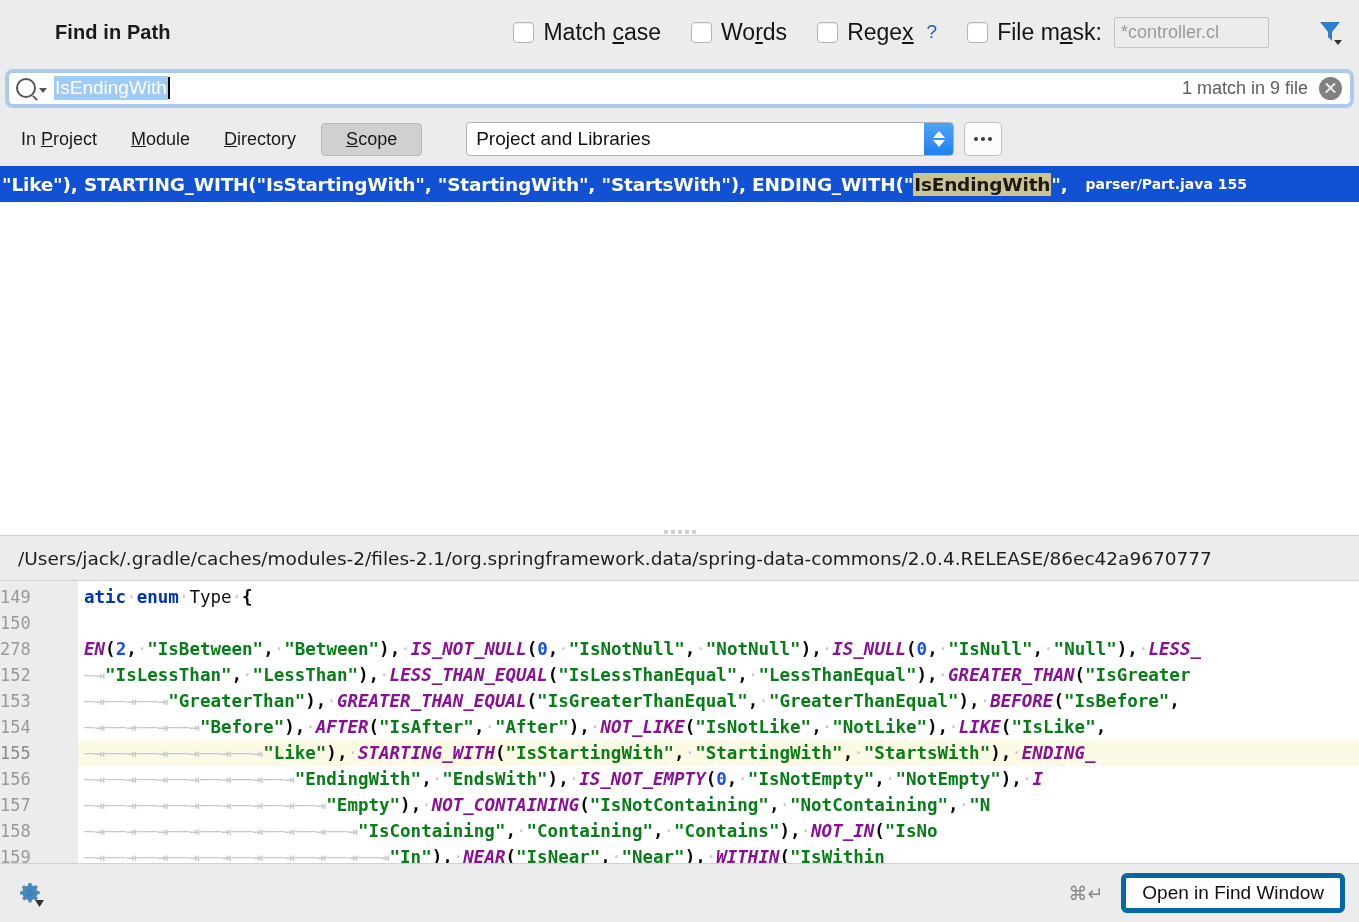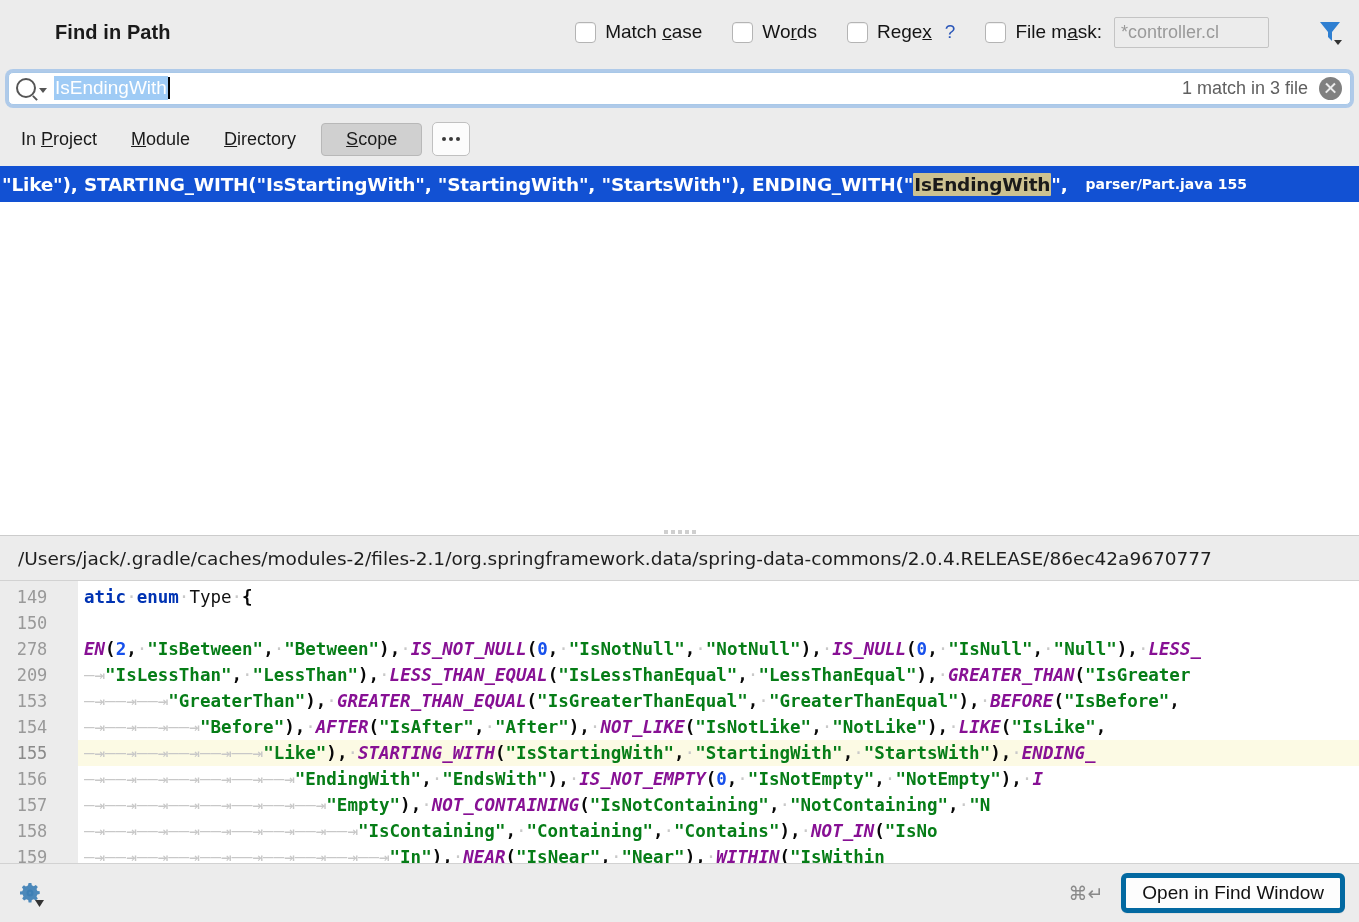--- a/index.html
+++ b/index.html
@@ -55,21 +55,21 @@
   .chkbox {
     width: 19px;
     height: 19px;
     border-radius: 4px;
     border: 1px solid #b4b4b4;
     background: #ffffff;
     box-shadow: 0 1px 0 rgba(0,0,0,0.06) inset;
     flex: 0 0 auto;
   }
   .chk-label {
-    font-size: 19px;
+    font-size: 23px;
     color: #141414;
   }
   .chk-label u { text-decoration: underline; }
   .qmark {
     font-size: 19px;
     color: #2a56b8;
     margin-left: -18px;
     font-weight: normal;
   }
   .mask-field {
@@ -350,21 +350,21 @@
   .gutter {
     width: 78px;
     background: #ececec;
     flex: 0 0 auto;
     padding-top: 3px;
     box-sizing: border-box;
   }
   .gutter div {
     height: 26px;
     line-height: 26px;
-    text-align: center;
+    text-align: left;
     padding-right: 14px;
     font-family: "DejaVu Sans Mono", monospace;
     font-size: 17px;
     color: #999999;
   }
   .gutter div.cur { color: #8a8a8a; }
   .code {
     flex: 1 1 auto;
     padding-top: 3px;
     overflow: hidden;
@@ -466,33 +466,40 @@
       </div>
     </div>
   </div>
 
   <div class="search-row">
     <div class="search-box">
       <div class="mag"></div>
       <div class="mag-caret"></div>
       <span class="search-val">IsEndingWith</span>
       <span class="caret-bar"></span>
-      <span class="match-count">1 match in 3 file</span>
+      <span class="match-count">1 match in 9 file</span>
       <span class="clear-btn"></span>
     </div>
   </div>
 
   <div class="scope-row">
     <div class="scope-tabs">
       <span class="scope-tab">In <u>P</u>roject</span>
       <span class="scope-tab"><u>M</u>odule</span>
       <span class="scope-tab"><u>D</u>irectory</span>
       <span class="scope-tab active"><u>S</u>cope</span>
     </div>
 
+    <div class="combo">
+      <span class="combo-text">Project and Libraries</span>
+      <span class="stepper">
+        <i class="arr-up"></i>
+          <i class="arr-dn"></i>
+      </span>
+    </div>
 
     <div class="ellipsis-btn">
       <i class="dot"></i>
         <i class="dot"></i>
         <i class="dot"></i>
     </div>
   </div>
 
   <div class="results">
     <div class="result-row">
@@ -512,21 +519,21 @@
     <span class="splitter-line"></span>
   </div>
 
   <div class="preview-path">/Users/jack/.gradle/caches/modules-2/files-2.1/org.springframework.data/spring-data-commons/2.0.4.RELEASE/86ec42a9670777</div>
 
   <div class="editor">
     <div class="gutter">
       <div>149</div>
       <div>150</div>
       <div>278</div>
-      <div>209</div>
+      <div>152</div>
       <div>153</div>
       <div>154</div>
       <div class="cur">155</div>
       <div>156</div>
       <div>157</div>
       <div>158</div>
       <div>159</div>
     </div>
 
     <div class="code">

